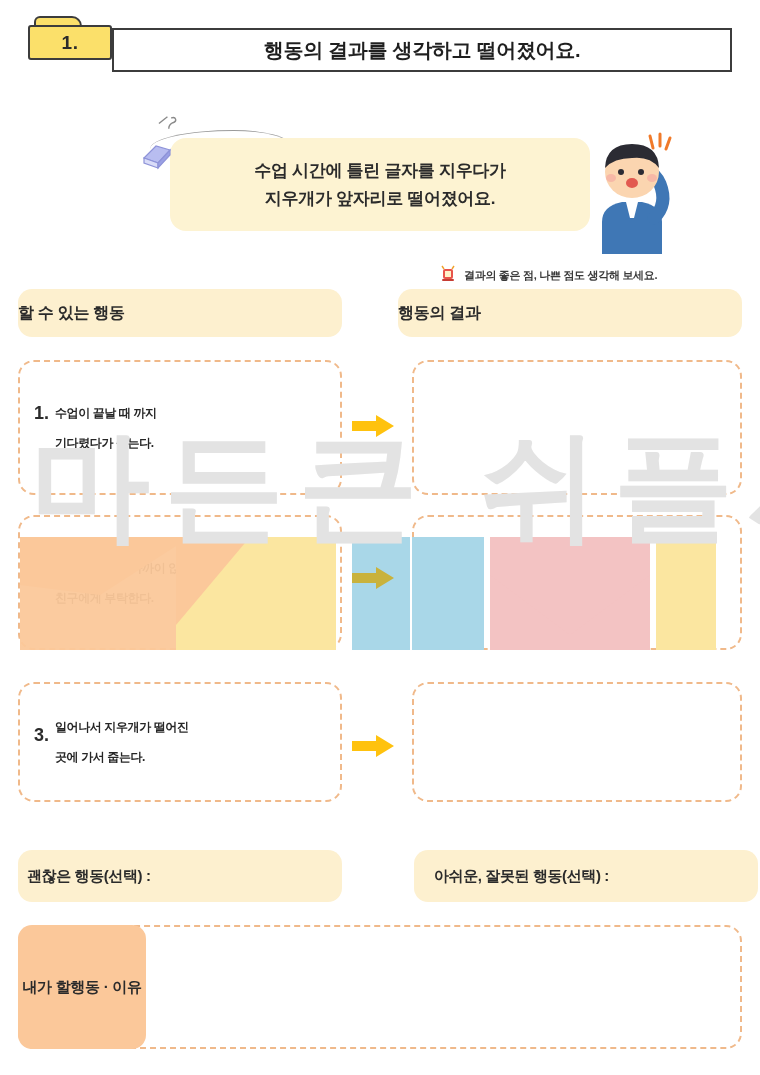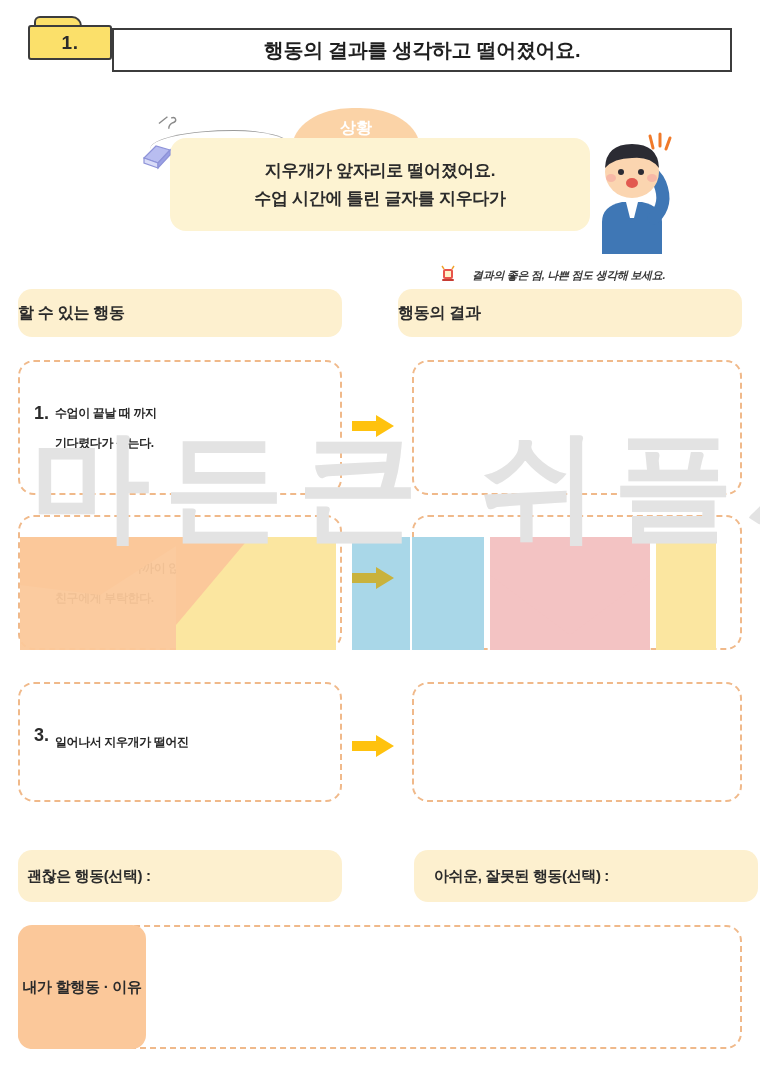--- a/index.html
+++ b/index.html
@@ -172,22 +172,21 @@
 
   
   .note {
     position: absolute;
     left: 440px;
     top: 266px;
     width: 300px;
     height: 18px;
     display: flex;
     align-items: center;
-    gap: 16px;
-    font-style: italic;
+    gap: 8px;
   }
   .note-text {
     font-size: 11px;
     font-weight: bold;
     color: #3a3a3a;
     letter-spacing: -0.3px;
   }
 
   
   .col-head {
@@ -370,27 +369,24 @@
     </svg>
   </div>
   <div class="spark">
     <svg width="22" height="18" viewBox="0 0 22 18" aria-hidden="true">
       <path d="M3 12 L9 3" stroke="#8a8a8a" stroke-width="1.4" fill="none"></path>
       <path d="M13 3 C17 0, 20 4, 16 7 C14 9, 13 11, 14 14" stroke="#8a8a8a" stroke-width="1.4" fill="none"></path>
     </svg>
   </div>
   <div class="curve"></div>
 
-  <div class="sit-label">
-    <span>상황</span>
-  </div>
 
   <div class="sit-body">
+    <div class="sit-line">수업 시간에 틀린 글자를 지우다가</div>
     <div class="sit-line">지우개가 앞자리로 떨어졌어요.</div>
-    <div class="sit-line">수업 시간에 틀린 글자를 지우다가</div>
   </div>
 
   <div class="boy">
     <svg width="100" height="130" viewBox="0 0 100 130" aria-hidden="true">
 
       <path d="M70 10 L73 22" stroke="#f07a2a" stroke-width="3" stroke-linecap="round"></path>
       <path d="M80 8 L80 20" stroke="#f07a2a" stroke-width="3" stroke-linecap="round"></path>
       <path d="M90 12 L86 23" stroke="#f07a2a" stroke-width="3" stroke-linecap="round"></path>
 
       <path d="M22 128 L22 96 Q22 80 42 76 L62 76 Q82 80 82 96 L82 128 Z" fill="#3f77b5"></path>
@@ -483,20 +479,21 @@
 </div>
 <div class="row-right r2">
   <span></span>
 </div>
 
 <div class="row-left r3">
   <div class="action-cell">
     <span class="action-num">3.</span>
     <div>
       <div class="action-text">일어나서 지우개가 떨어진</div>
+      <div class="action-text">곳에 가서 줍는다.</div>
     </div>
   </div>
 </div>
 <div class="arrow a3">
   <svg width="44" height="26" viewBox="0 0 44 26" aria-hidden="true">
     <polygon points="0,8 24,8 24,2 42,13 24,24 24,18 0,18" fill="#ffc20e"></polygon>
   </svg>
 </div>
 <div class="row-right r3">
   <span></span>

